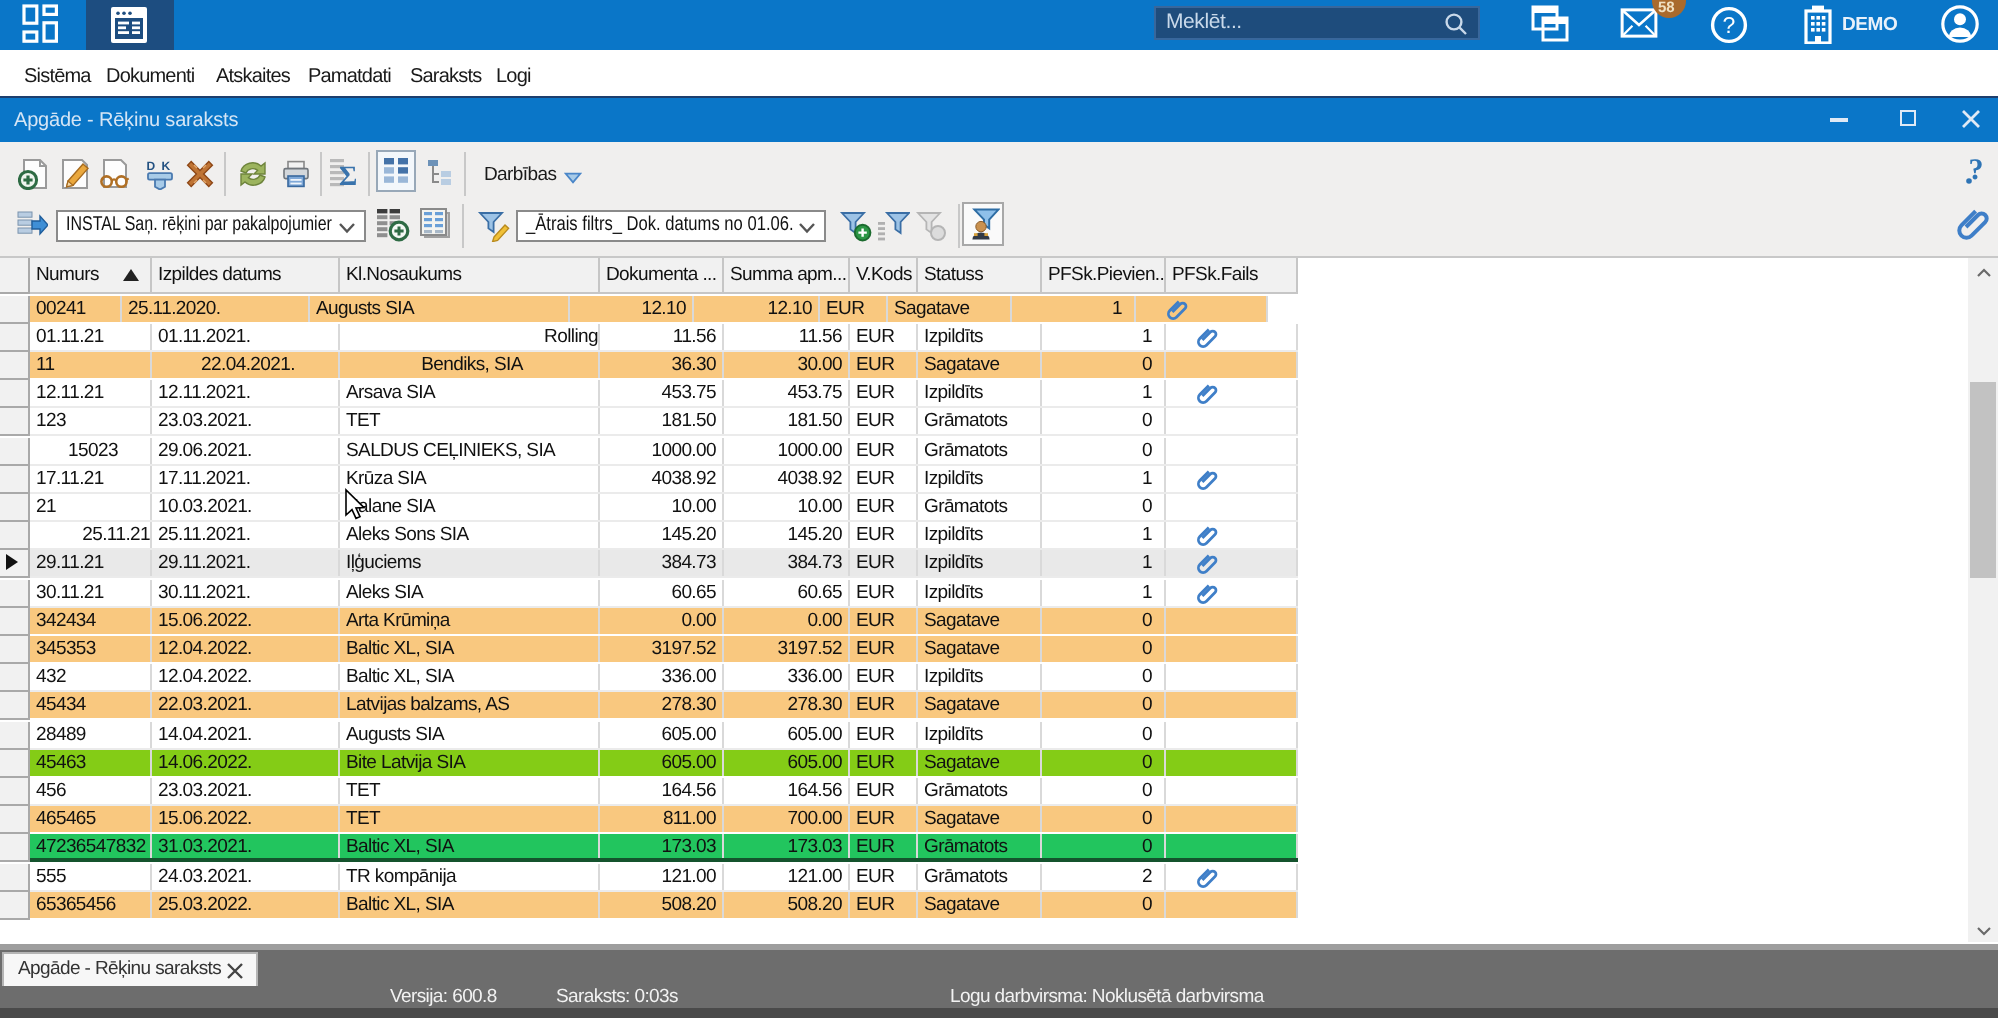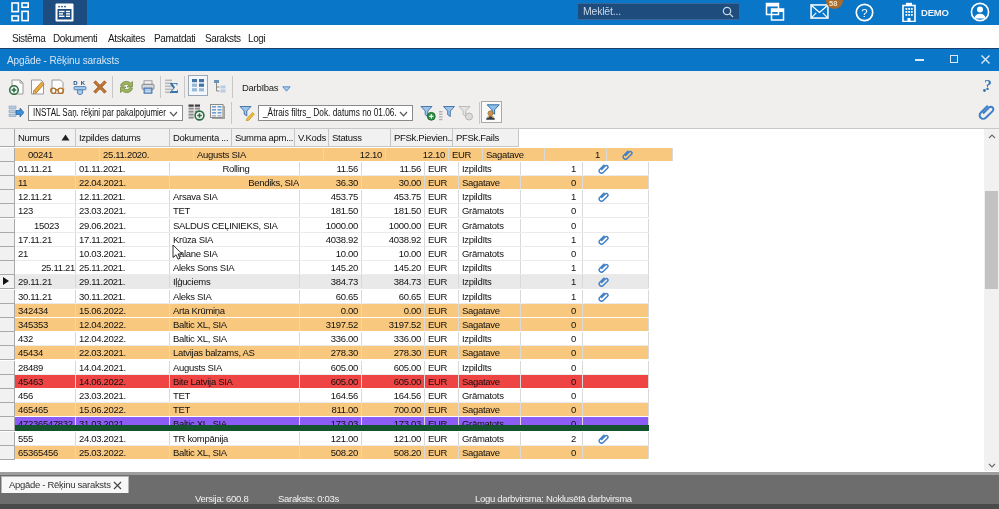--- a/index.html
+++ b/index.html
@@ -299,20 +299,21 @@
 </svg>
 
 <div class="abs" style="left:0;top:128px;width:999px;height:346px;background:#ffffff;border-top:1px solid #c8c8c8"></div>
 
 <div class="abs" style="left:0;top:129px;width:15px;height:18px;background:#f1f1f1;border-right:1px solid #a9a9a9;border-bottom:1px solid #a9a9a9"></div>
 <div class="abs" style="left:15px;top:129px;display:flex;height:17.5px;background:#f1f1f1;border-bottom:1px solid #c6c6c6">
   <div class="hc" style="width:61px">Numurs<svg style="position:absolute;right:5px;top:5px" width="9" height="7" viewBox="0 0 9 7">
         <path d="M4.5 0.5 L8.5 6.5 H0.5 Z" fill="#222"></path>
       </svg></div>
   <div class="hc" style="width:94px">Izpildes datums</div>
+  <div class="hc" style="width:130px">Kl.Nosaukums</div>
   <div class="hc" style="width:62px">Dokumenta ...</div>
   <div class="hc" style="width:63px">Summa apm...</div>
   <div class="hc" style="width:34px">V.Kods</div>
   <div class="hc" style="width:62px">Statuss</div>
   <div class="hc" style="width:62px">PFSk.Pievien...</div>
   <div class="hc" style="width:66px">PFSk.Fails</div>
 </div>
 
 <div style="position:absolute;left:0;top:147.50px;width:15px;height:14.20px;background:#f1f1f1;border-bottom:1px solid #a9a9a9;border-right:1px solid #a9a9a9"></div>
 <div style="position:absolute;left:0;top:161.70px;width:15px;height:14.20px;background:#f1f1f1;border-bottom:1px solid #a9a9a9;border-right:1px solid #a9a9a9"></div>
@@ -332,57 +333,57 @@
 <div style="position:absolute;left:0;top:332.10px;width:15px;height:14.20px;background:#f1f1f1;border-bottom:1px solid #a9a9a9;border-right:1px solid #a9a9a9"></div>
 <div style="position:absolute;left:0;top:346.30px;width:15px;height:14.20px;background:#f1f1f1;border-bottom:1px solid #a9a9a9;border-right:1px solid #a9a9a9"></div>
 <div style="position:absolute;left:0;top:360.50px;width:15px;height:14.20px;background:#f1f1f1;border-bottom:1px solid #a9a9a9;border-right:1px solid #a9a9a9"></div>
 <div style="position:absolute;left:0;top:374.70px;width:15px;height:14.20px;background:#f1f1f1;border-bottom:1px solid #a9a9a9;border-right:1px solid #a9a9a9"></div>
 <div style="position:absolute;left:0;top:388.90px;width:15px;height:14.20px;background:#f1f1f1;border-bottom:1px solid #a9a9a9;border-right:1px solid #a9a9a9"></div>
 <div style="position:absolute;left:0;top:403.10px;width:15px;height:14.20px;background:#f1f1f1;border-bottom:1px solid #a9a9a9;border-right:1px solid #a9a9a9"></div>
 <div style="position:absolute;left:0;top:417.30px;width:15px;height:14.20px;background:#f1f1f1;border-bottom:1px solid #a9a9a9;border-right:1px solid #a9a9a9"></div>
 <div style="position:absolute;left:0;top:431.50px;width:15px;height:14.20px;background:#f1f1f1;border-bottom:1px solid #a9a9a9;border-right:1px solid #a9a9a9"></div>
 <div style="position:absolute;left:0;top:445.70px;width:15px;height:14.20px;background:#f1f1f1;border-bottom:1px solid #a9a9a9;border-right:1px solid #a9a9a9"></div>
 <div class="row" style="top:147.50px;height:14.20px;background:#f9c87f;border-bottom:1px solid #ffffff">
-    <div class="c" style="width:85px;text-align:left;padding-left:13px">00241</div>
+    <div class="c" style="width:46px;text-align:left;padding-left:3px">00241</div>
     <div class="c" style="width:94px;text-align:left;padding-left:3px">25.11.2020.</div>
     <div class="c" style="width:130px;text-align:left;padding-left:3px">Augusts SIA</div>
     <div class="c" style="width:62px;text-align:right;padding-right:3px">12.10</div>
     <div class="c" style="width:63px;text-align:right;padding-right:3px">12.10</div>
     <div class="c" style="width:34px;text-align:left;padding-left:3px">EUR</div>
     <div class="c" style="width:62px;text-align:left;padding-left:3px">Sagatave</div>
     <div class="c" style="width:62px;text-align:right;padding-right:6px">1</div>
     <div class="c" style="width:66px;padding-left:3px;display:flex">
       <span style="margin-left:12px;margin-top:1px">
         <svg width="12" height="12" viewBox="0 0 12 12" style="display:block">
           <path d="M3.2 7.0 L7.2 3.0 a1.6 1.6 0 0 1 2.3 2.3 L5.2 9.6 a2.3 2.3 0 0 1 -3.3 -3.3 L6.4 1.8" fill="none" stroke="#3f7fc8" stroke-width="1.4"></path>
         </svg>
       </span>
     </div>
   </div>
 <div class="row" style="top:161.70px;height:14.20px;background:#ffffff;border-bottom:1px solid #ebebeb">
     <div class="c" style="width:61px;text-align:left;padding-left:3px">01.11.21</div>
     <div class="c" style="width:94px;text-align:left;padding-left:3px">01.11.2021.</div>
-    <div class="c" style="width:130px;text-align:center;padding-left:3px">Rolling</div>
+    <div class="c" style="width:130px;text-align:right;padding-left:3px">Rolling</div>
     <div class="c" style="width:62px;text-align:right;padding-right:3px">11.56</div>
     <div class="c" style="width:63px;text-align:right;padding-right:3px">11.56</div>
     <div class="c" style="width:34px;text-align:left;padding-left:3px">EUR</div>
     <div class="c" style="width:62px;text-align:left;padding-left:3px">Izpildīts</div>
     <div class="c" style="width:62px;text-align:right;padding-right:6px">1</div>
     <div class="c" style="width:66px;padding-left:3px;display:flex">
       <span style="margin-left:12px;margin-top:1px">
         <svg width="12" height="12" viewBox="0 0 12 12" style="display:block">
           <path d="M3.2 7.0 L7.2 3.0 a1.6 1.6 0 0 1 2.3 2.3 L5.2 9.6 a2.3 2.3 0 0 1 -3.3 -3.3 L6.4 1.8" fill="none" stroke="#3f7fc8" stroke-width="1.4"></path>
         </svg>
       </span>
     </div>
   </div>
 <div class="row" style="top:175.90px;height:14.20px;background:#f9c87f;border-bottom:1px solid #ffffff">
     <div class="c" style="width:61px;text-align:left;padding-left:3px">11</div>
-    <div class="c" style="width:94px;text-align:left;padding-left:3px">22.04.2021.</div>
-    <div class="c" style="width:130px;text-align:right;padding-left:3px">Bendiks, SIA</div>
+    <div class="c" style="width:94px;text-align:center;padding-left:3px">22.04.2021.</div>
+    <div class="c" style="width:130px;text-align:center;padding-left:3px">Bendiks, SIA</div>
     <div class="c" style="width:62px;text-align:right;padding-right:3px">36.30</div>
     <div class="c" style="width:63px;text-align:right;padding-right:3px">30.00</div>
     <div class="c" style="width:34px;text-align:left;padding-left:3px">EUR</div>
     <div class="c" style="width:62px;text-align:left;padding-left:3px">Sagatave</div>
     <div class="c" style="width:62px;text-align:right;padding-right:6px">0</div>
     <div class="c" style="width:66px;padding-left:3px;display:flex"></div>
   </div>
 <div class="row" style="top:190.10px;height:14.20px;background:#ffffff;border-bottom:1px solid #ebebeb">
     <div class="c" style="width:61px;text-align:left;padding-left:3px">12.11.21</div>
     <div class="c" style="width:94px;text-align:left;padding-left:3px">12.11.2021.</div>
@@ -552,21 +553,21 @@
     <div class="c" style="width:61px;text-align:left;padding-left:3px">28489</div>
     <div class="c" style="width:94px;text-align:left;padding-left:3px">14.04.2021.</div>
     <div class="c" style="width:130px;text-align:left;padding-left:3px">Augusts SIA</div>
     <div class="c" style="width:62px;text-align:right;padding-right:3px">605.00</div>
     <div class="c" style="width:63px;text-align:right;padding-right:3px">605.00</div>
     <div class="c" style="width:34px;text-align:left;padding-left:3px">EUR</div>
     <div class="c" style="width:62px;text-align:left;padding-left:3px">Izpildīts</div>
     <div class="c" style="width:62px;text-align:right;padding-right:6px">0</div>
     <div class="c" style="width:66px;padding-left:3px;display:flex"></div>
   </div>
-<div class="row" style="top:374.70px;height:14.20px;background:#ef4444;border-bottom:1px solid #ffffff">
+<div class="row" style="top:374.70px;height:14.20px;background:#84cc16;border-bottom:1px solid #ffffff">
     <div class="c" style="width:61px;text-align:left;padding-left:3px">45463</div>
     <div class="c" style="width:94px;text-align:left;padding-left:3px">14.06.2022.</div>
     <div class="c" style="width:130px;text-align:left;padding-left:3px">Bite Latvija SIA</div>
     <div class="c" style="width:62px;text-align:right;padding-right:3px">605.00</div>
     <div class="c" style="width:63px;text-align:right;padding-right:3px">605.00</div>
     <div class="c" style="width:34px;text-align:left;padding-left:3px">EUR</div>
     <div class="c" style="width:62px;text-align:left;padding-left:3px">Sagatave</div>
     <div class="c" style="width:62px;text-align:right;padding-right:6px">0</div>
     <div class="c" style="width:66px;padding-left:3px;display:flex"></div>
   </div>
@@ -585,21 +586,21 @@
     <div class="c" style="width:61px;text-align:left;padding-left:3px">465465</div>
     <div class="c" style="width:94px;text-align:left;padding-left:3px">15.06.2022.</div>
     <div class="c" style="width:130px;text-align:left;padding-left:3px">TET</div>
     <div class="c" style="width:62px;text-align:right;padding-right:3px">811.00</div>
     <div class="c" style="width:63px;text-align:right;padding-right:3px">700.00</div>
     <div class="c" style="width:34px;text-align:left;padding-left:3px">EUR</div>
     <div class="c" style="width:62px;text-align:left;padding-left:3px">Sagatave</div>
     <div class="c" style="width:62px;text-align:right;padding-right:6px">0</div>
     <div class="c" style="width:66px;padding-left:3px;display:flex"></div>
   </div>
-<div class="row" style="top:417.30px;height:14.20px;background:#8b5cf6;border-bottom:6px solid #14532d">
+<div class="row" style="top:417.30px;height:14.20px;background:#22c55e;border-bottom:2px solid #14532d">
     <div class="c" style="width:61px;text-align:left;padding-left:3px">47236547832</div>
     <div class="c" style="width:94px;text-align:left;padding-left:3px">31.03.2021.</div>
     <div class="c" style="width:130px;text-align:left;padding-left:3px">Baltic XL, SIA</div>
     <div class="c" style="width:62px;text-align:right;padding-right:3px">173.03</div>
     <div class="c" style="width:63px;text-align:right;padding-right:3px">173.03</div>
     <div class="c" style="width:34px;text-align:left;padding-left:3px">EUR</div>
     <div class="c" style="width:62px;text-align:left;padding-left:3px">Grāmatots</div>
     <div class="c" style="width:62px;text-align:right;padding-right:6px">0</div>
     <div class="c" style="width:66px;padding-left:3px;display:flex"></div>
   </div>

